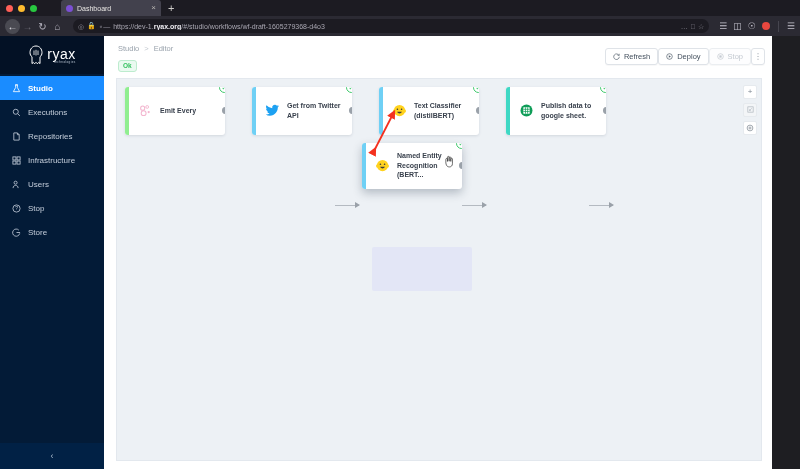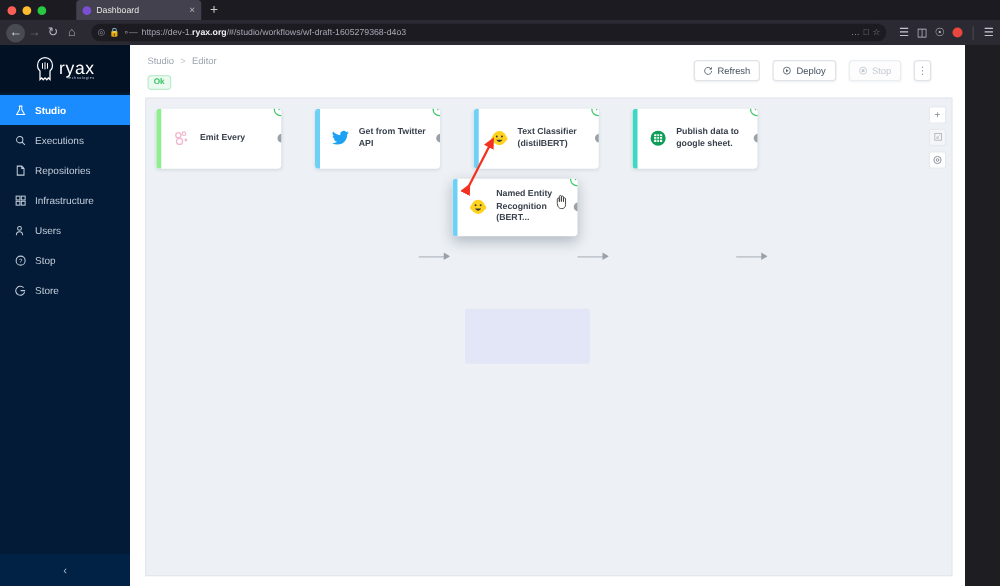--- a/index.html
+++ b/index.html
@@ -113,21 +113,21 @@
   .crumb { font-size: 7.5px; color: #9aa3ad; display: flex; gap: 5px; align-items:center; }
   .crumb .sepc { color:#c2c8cf; }
   .title-row { display: flex; align-items: center; gap: 8px; margin-top: 7px; }
   .page-title { font-size: 10px; font-weight: bold; color: #1d2733; }
   .badge {
     font-size: 6.5px; font-weight: bold; color: #35c15f;
     background: #eafaf0; border: 1px solid #bdecce;
     border-radius: 3px; padding: 1.5px 4px; line-height: 1;
   }
 
-  .actions { position: absolute; right: 27px; top: 12px; display: flex; gap: 10px; justify-content: space-between; }
+  .actions { position: absolute; right: 7px; top: 12px; display: flex; gap: 0; justify-content: space-between; }
   .btn {
     height: 17px; border: 1px solid #dfe3e8; background: #fff;
     border-radius: 3px; display: flex; align-items: center;
     gap: 4px; padding: 0 7px; font-size: 7.5px; color: #44505e;
     box-shadow: 0 1px 1px rgba(0,0,0,.03);
   }
   .btn.disabled { color: #c3c9d0; border-color:#ebeef1; background:#fdfdfe; }
   .btn-ic { width:7px;height:7px;display:flex;align-items:center;justify-content:center; }
   .btn-kebab { width: 14px; padding: 0; justify-content:center; font-size:8px; color:#8b949e; }
 

